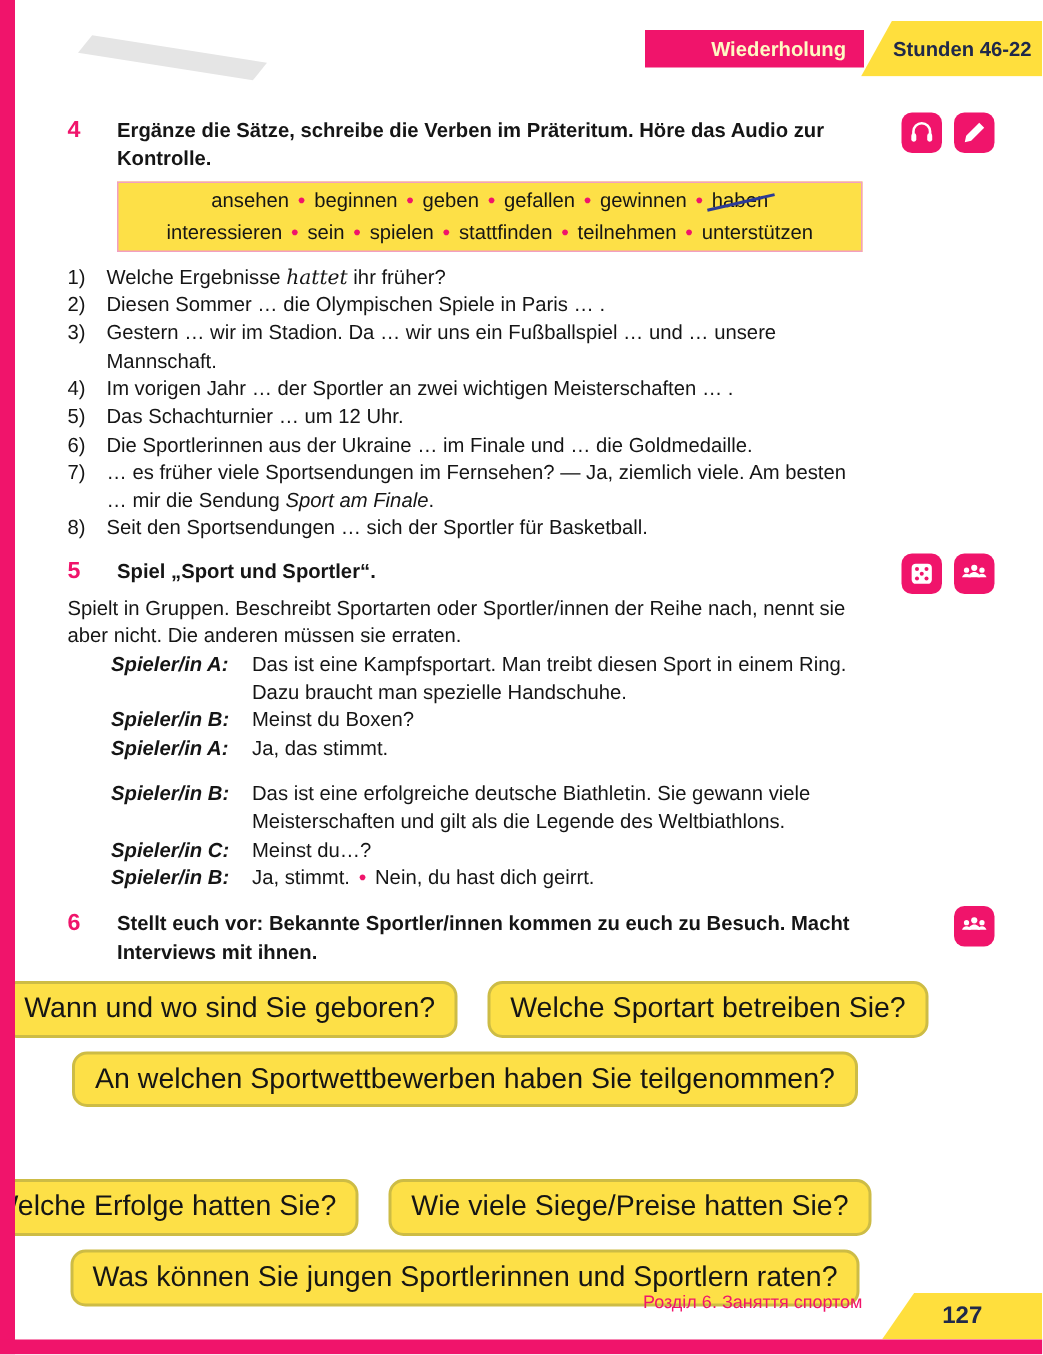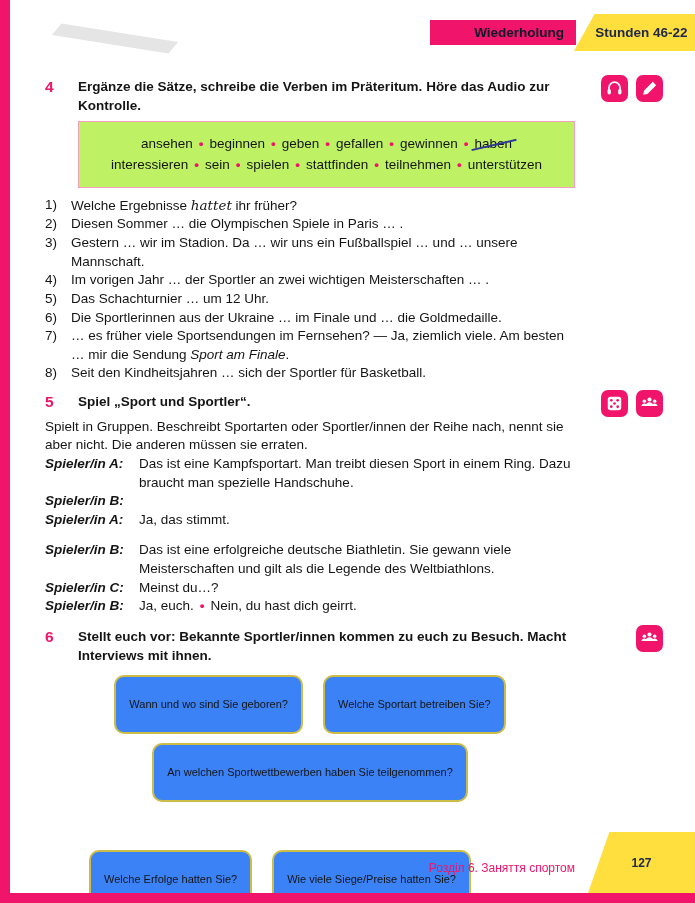--- a/index.html
+++ b/index.html
@@ -12,21 +12,21 @@
         font-family:"Liberation Sans",sans-serif;color:#151515;}
 
   
   .strip-left{position:absolute;left:0;top:0;width:10px;height:100%;background:var(--pink);z-index:3;}
   .strip-bottom{position:absolute;left:0;bottom:0;width:100%;height:10px;background:var(--pink);z-index:3;}
   .deco-gray{position:absolute;left:56px;top:32px;width:118px;height:13px;background:#e5e5e5;
              transform:rotate(9deg) skewX(-30deg);z-index:1;}
 
   
   .hdr-bar{position:absolute;top:20px;left:430px;width:146px;height:25px;background:var(--pink);
-           color:#0f172a;font-weight:bold;font-size:13.5px;display:flex;align-items:center;
+           color:#fef9c3;font-weight:bold;font-size:13.5px;display:flex;align-items:center;
            justify-content:flex-end;padding-right:12px;box-sizing:border-box;z-index:2;}
   .hdr-yellow{position:absolute;top:14px;right:0;width:121px;height:37px;background:var(--yellow);
               clip-path:polygon(17% 0,100% 0,100% 100%,0 100%);display:flex;align-items:center;
               justify-content:center;padding-left:14px;box-sizing:border-box;font-weight:bold;
               font-size:13.5px;color:var(--navy);z-index:2;}
 
   
   .content{position:absolute;left:45px;top:78px;width:530px;font-size:13.5px;line-height:1.38;z-index:1;}
 
   .ex-header{position:relative;display:flex;margin-bottom:6px;}
@@ -34,54 +34,54 @@
   .ex-title{flex:1;font-weight:bold;}
   .ex-header.ex5{margin-top:10px;}
   .ex-header.ex6{margin-top:12px;margin-bottom:10px;}
 
   .icon-group{position:absolute;right:-88px;top:-3px;display:flex;gap:8px;justify-content:flex-end;min-width:62px;}
   .icon{width:27px;height:27px;border-radius:7px;background:var(--pink);display:flex;
         align-items:center;justify-content:center;flex:0 0 27px;}
   .icon svg{width:19px;height:19px;display:block;}
 
   
-  .verb-box{margin:4px 0 8px 33px;padding:12px 10px;background:#bef264;border:1.5px solid #F29FC2;
+  .verb-box{margin:4px 0 8px 33px;padding:2px 10px;background:#fde047;border:1.5px solid #F29FC2;
             text-align:center;}
   .verb-line{line-height:1.5;}
   .dot-sep{color:var(--pink);font-weight:bold;margin:0 6px;}
   .crossed{position:relative;display:inline-block;}
   .crossed::after{content:"";position:absolute;left:-4px;right:-4px;top:48%;height:2px;
                   background:#2d3b96;transform:rotate(-13deg);}
 
   
   .sentences{margin-bottom:10px;}
   .sentence{display:flex;}
   .snum{flex:0 0 26px;}
   .stext{flex:1;}
   .hand{font-family:"DejaVu Serif",serif;font-style:italic;}
   .ital{font-style:italic;}
 
   
   .instruction{margin:0 0 0;}
   .dialogue-group{margin-bottom:12px;}
-  .dline{display:flex;}
+  .dline{display:flex;margin-left:29px;}
   .speaker{flex:0 0 94px;font-weight:bold;font-style:italic;}
   .dtext{flex:1;}
 
   
   .bubble-row{display:flex;justify-content:center;gap:20px;margin-bottom:9px;}
   .bubble-row.shift-left{transform:translateX(-30px);margin-top:48px;}
-  .bubble{background:#3b82f6;border:2px solid #CDBC45;border-radius:10px;padding:20px 13px;
-          white-space:nowrap;font-size:11px;line-height:1.35;}
+  .bubble{background:#fde047;border:2px solid #CDBC45;border-radius:10px;padding:4px 13px;
+          white-space:nowrap;font-size:19px;line-height:1.35;}
 
   
   .ftr-chapter{position:absolute;right:120px;bottom:28px;color:var(--pink);font-size:12px;z-index:2;}
-  .ftr-yellow{position:absolute;right:0;bottom:10px;width:107px;height:61px;background:var(--yellow);
+  .ftr-yellow{position:absolute;right:0;bottom:10px;width:107px;height:31px;background:var(--yellow);
               clip-path:polygon(20% 0,100% 0,100% 100%,0 100%);display:flex;align-items:center;
-              justify-content:center;font-weight:bold;font-size:12px;color:var(--navy);z-index:2;}
+              justify-content:center;font-weight:bold;font-size:16px;color:var(--navy);z-index:2;}
 </style>
 </head>
 <body>
 
 <div class="page">
 
   <div class="strip-left"></div>
   <div class="strip-bottom"></div>
   <div class="deco-gray"></div>
 
@@ -142,21 +142,21 @@
         <div class="sentence">
           <span class="snum">6)</span>
           <span class="stext"><span>Die Sportlerinnen aus der Ukraine … im Finale und … die Goldmedaille.</span></span>
         </div>
         <div class="sentence">
           <span class="snum">7)</span>
           <span class="stext"><span>… es früher viele Sportsendungen im Fernsehen? — Ja, ziemlich viele. Am besten … mir die Sendung </span><span class="ital">Sport am Finale</span><span>.</span></span>
         </div>
         <div class="sentence">
           <span class="snum">8)</span>
-          <span class="stext"><span>Seit den Kindheitsjahren … sich der Sportler für Basketball.</span></span>
+          <span class="stext"><span>Seit den Sportsendungen … sich der Sportler für Basketball.</span></span>
         </div>
       </div>
 
     <div class="ex-header ex5">
       <span class="ex-num">5</span>
       <span class="ex-title">Spiel „Sport und Sportler“.</span>
       <span class="icon-group">
         <span class="icon">
           <svg viewBox="0 0 24 24">
             <rect x="3.5" y="3.5" width="17" height="17" rx="3.5" fill="#fff"></rect>
@@ -183,38 +183,39 @@
     <p class="instruction">Spielt in Gruppen. Beschreibt Sportarten oder Sportler/innen der Reihe nach, nennt sie aber nicht. Die anderen müssen sie erraten.</p>
 
     <div id="dialogues">
         <div class="dialogue-group">
           <div class="dline">
             <span class="speaker">Spieler/in A:</span>
             <span class="dtext"><span>Das ist eine Kampfsportart. Man treibt diesen Sport in einem Ring. Dazu braucht man spezielle Handschuhe.</span></span>
           </div>
           <div class="dline">
             <span class="speaker">Spieler/in B:</span>
+            <span class="dtext"><span>Meinst du Boxen?</span></span>
           </div>
           <div class="dline">
             <span class="speaker">Spieler/in A:</span>
             <span class="dtext"><span>Ja, das stimmt.</span></span>
           </div>
         </div>
         <div class="dialogue-group">
           <div class="dline">
             <span class="speaker">Spieler/in B:</span>
             <span class="dtext"><span>Das ist eine erfolgreiche deutsche Biathletin. Sie gewann viele Meisterschaften und gilt als die Legende des Weltbiathlons.</span></span>
           </div>
           <div class="dline">
             <span class="speaker">Spieler/in C:</span>
             <span class="dtext"><span>Meinst du…?</span></span>
           </div>
           <div class="dline">
             <span class="speaker">Spieler/in B:</span>
-            <span class="dtext"><span>Ja, euch.</span><span class="dot-sep">•</span><span>Nein, du hast dich geirrt.</span></span>
+            <span class="dtext"><span>Ja, stimmt.</span><span class="dot-sep">•</span><span>Nein, du hast dich geirrt.</span></span>
           </div>
         </div>
       </div>
 
     <div class="ex-header ex6">
       <span class="ex-num">6</span>
       <span class="ex-title">Stellt euch vor: Bekannte Sportler/innen kommen zu euch zu Besuch. Macht Interviews mit ihnen.</span>
       <span class="icon-group">
         <span class="icon">
           <svg viewBox="0 0 24 24" fill="#fff">

